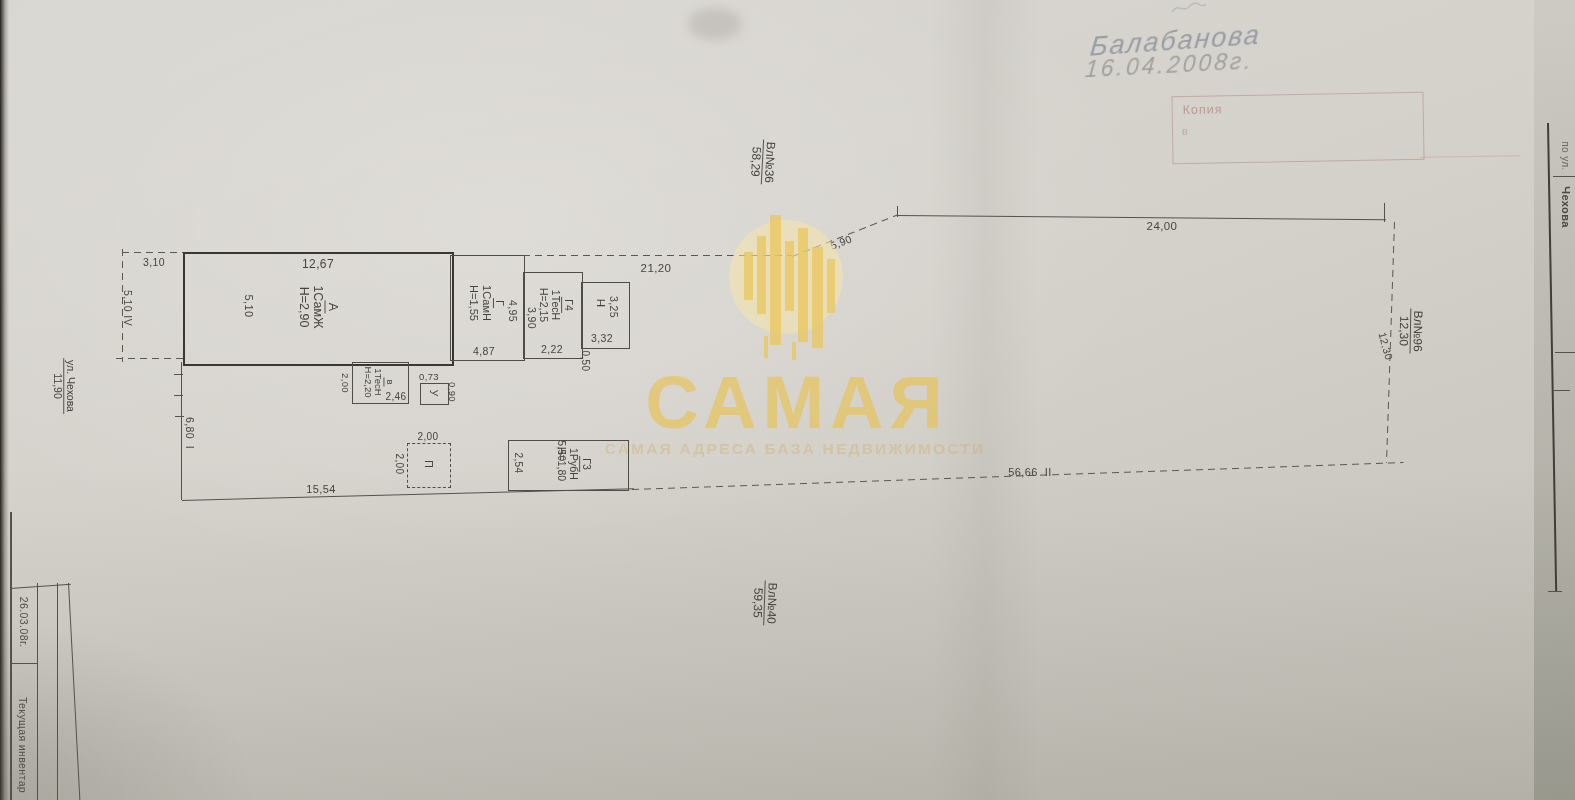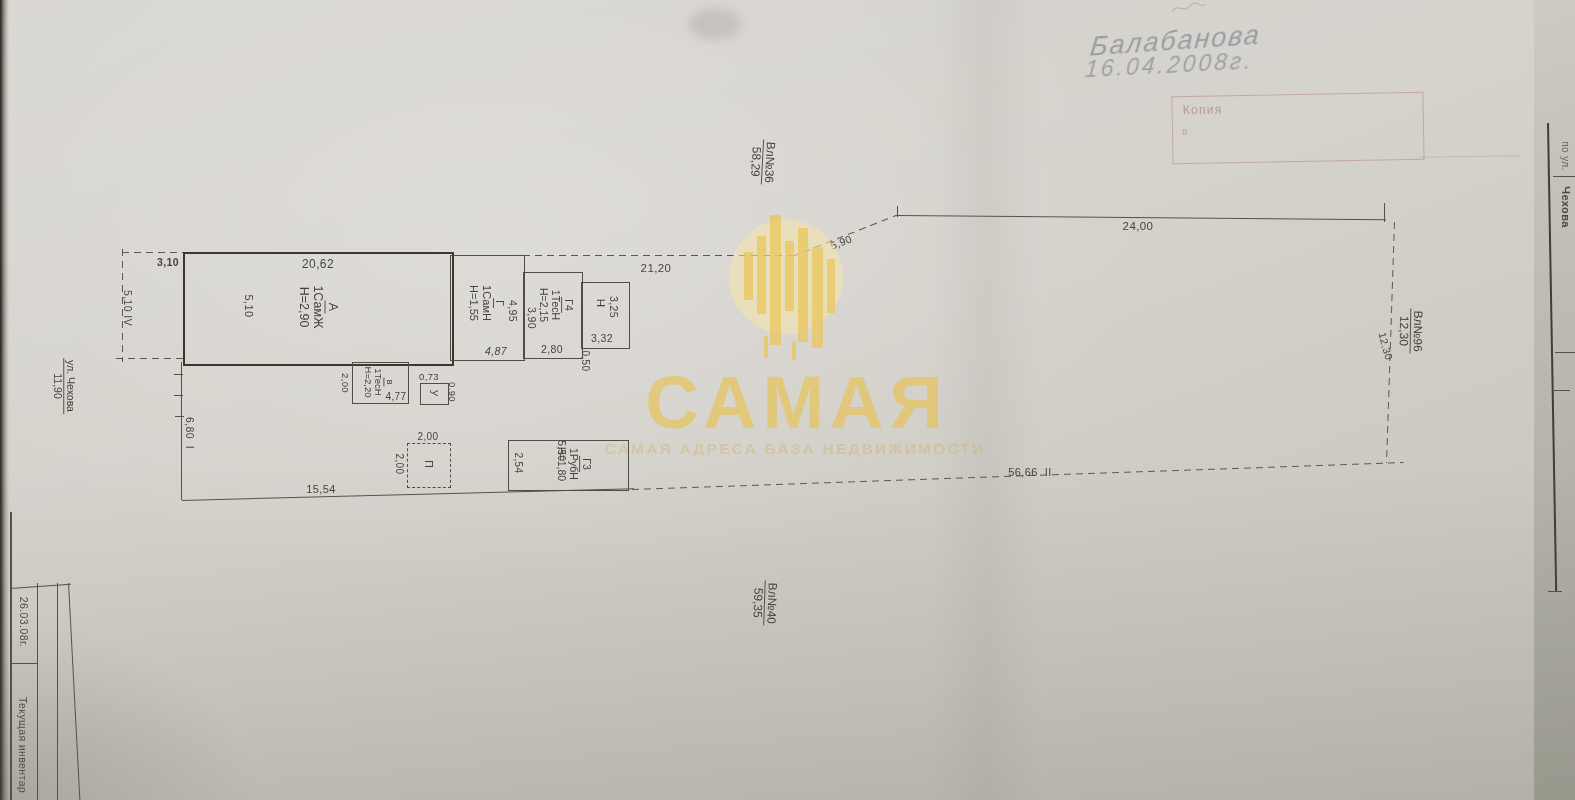--- a/index.html
+++ b/index.html
@@ -32,21 +32,21 @@
 <div class="shade" style="left:0;top:0;width:9px;height:800px;background:linear-gradient(90deg,#27241e, rgba(70,66,58,0.35) 55%, transparent);"></div>
 <div class="shade" style="left:930px;top:0;width:110px;height:800px;background:linear-gradient(90deg,transparent, rgba(92,90,80,0.07) 50%, transparent);"></div>
 <div class="shade" style="left:0;top:0;width:1575px;height:800px;background:linear-gradient(180deg,transparent 58%, rgba(95,93,82,0.10) 85%, rgba(100,98,86,0.18) 100%);"></div>
 <div class="shade" style="left:0;top:620px;width:260px;height:180px;background:radial-gradient(ellipse at 0% 100%, rgba(75,72,64,0.18), transparent 70%);"></div>
 <div class="shade" style="left:1534px;top:0;width:41px;height:800px;background:linear-gradient(180deg, rgba(105,105,94,0.08), rgba(92,94,80,0.30));"></div>
 <div class="shade" style="left:688px;top:8px;width:54px;height:32px;border-radius:50%;background:rgba(118,116,110,0.20);filter:blur(5px);"></div>
 
 <div class="dashv" style="left:122px;top:249px;height:113px;"></div>
 <div class="dash" style="left:122px;top:252px;width:61px;"></div>
 <div class="dash" style="left:116px;top:358px;width:67px;"></div>
-<div class="L" style="left:168px;top:262px;font-size:10.5px;transform:translate(-50%,-50%);font-weight:bold;">3,10</div>
+<div class="L" style="left:154px;top:262px;font-size:10.5px;transform:translate(-50%,-50%);">3,10</div>
 <div class="L" style="left:128px;top:308px;font-size:10.5px;transform:translate(-50%,-50%) rotate(90deg);">
   <span>5,10</span>&nbsp;<span>IV</span>
 </div>
 
 <div class="dash" style="left:523px;top:255px;width:269px;"></div>
 <div class="dash" style="left:792px;top:256px;width:113px;transform:rotate(-21.5deg);"></div>
 <div class="lnr" style="left:897px;top:215px;width:489px;transform:rotate(0.5deg);"></div>
 <div class="ln" style="left:897px;top:206px;width:1.3px;height:11px;"></div>
 <div class="ln" style="left:1384px;top:203px;width:1.3px;height:19px;"></div>
 <div class="dashv" style="left:1394px;top:222px;height:241px;transform:rotate(1.9deg);"></div>
@@ -88,34 +88,34 @@
   <div>Н=2,20</div>
 </div>
 <div class="RB" style="left:433px;top:393px;font-size:10px;transform:translate(-50%,-50%) rotate(90deg);">У</div>
 <div class="RB" style="left:428px;top:464px;font-size:10.5px;transform:translate(-50%,-50%) rotate(90deg);">П</div>
 <div class="RB" style="left:574px;top:464px;font-size:10.5px;transform:translate(-50%,-50%) rotate(90deg);">
   <div><span class="u">Г3</span></div>
   <div>1РубН</div>
   <div>Н=1,80</div>
 </div>
 
-<div class="L" style="left:318px;top:264px;font-size:12px;transform:translate(-50%,-50%);">20,62</div>
+<div class="L" style="left:318px;top:264px;font-size:12px;transform:translate(-50%,-50%);">12,67</div>
 <div class="L" style="left:249px;top:306px;font-size:11px;transform:translate(-50%,-50%) rotate(90deg);">5,10</div>
 <div class="L" style="left:513px;top:311px;font-size:10.5px;transform:translate(-50%,-50%) rotate(90deg);">4,95</div>
-<div class="L" style="left:496px;top:351px;font-size:10.5px;transform:translate(-50%,-50%);font-style:italic;">4,87</div>
+<div class="L" style="left:484px;top:351px;font-size:10.5px;transform:translate(-50%,-50%);">4,87</div>
 <div class="L" style="left:532px;top:318px;font-size:10.5px;transform:translate(-50%,-50%) rotate(90deg);">3,90</div>
-<div class="L" style="left:552px;top:349px;font-size:10.5px;transform:translate(-50%,-50%);">2,80</div>
+<div class="L" style="left:552px;top:349px;font-size:10.5px;transform:translate(-50%,-50%);">2,22</div>
 <div class="L" style="left:614px;top:307px;font-size:10.5px;transform:translate(-50%,-50%) rotate(90deg);">3,25</div>
 <div class="L" style="left:602px;top:338px;font-size:10.5px;transform:translate(-50%,-50%);">3,32</div>
 <div class="L" style="left:585px;top:361px;font-size:10px;transform:translate(-50%,-50%) rotate(90deg);">0,50</div>
 <div class="L" style="left:656px;top:268px;font-size:11.5px;transform:translate(-50%,-50%);">21,20</div>
 <div class="L" style="left:841px;top:242px;font-size:10.5px;transform:translate(-50%,-50%) rotate(-22deg);">5,90</div>
-<div class="L" style="left:1138px;top:226px;font-size:11.5px;transform:translate(-50%,-50%);">24,00</div>
+<div class="L" style="left:1162px;top:226px;font-size:11.5px;transform:translate(-50%,-50%);">24,00</div>
 <div class="L" style="left:345px;top:383px;font-size:9.5px;transform:translate(-50%,-50%) rotate(90deg);">2,00</div>
-<div class="L" style="left:396px;top:396px;font-size:10px;transform:translate(-50%,-50%);">4,77</div>
+<div class="L" style="left:396px;top:396px;font-size:10px;transform:translate(-50%,-50%);">2,46</div>
 <div class="L" style="left:429px;top:376px;font-size:9.5px;transform:translate(-50%,-50%);">0,73</div>
 <div class="L" style="left:452px;top:392px;font-size:9.5px;transform:translate(-50%,-50%) rotate(90deg);">0,90</div>
 <div class="L" style="left:428px;top:436px;font-size:10px;transform:translate(-50%,-50%);">2,00</div>
 <div class="L" style="left:399px;top:464px;font-size:10px;transform:translate(-50%,-50%) rotate(90deg);">2,00</div>
 <div class="L" style="left:561px;top:451px;font-size:10px;transform:translate(-50%,-50%) rotate(90deg);">5,50</div>
 <div class="L" style="left:518px;top:463px;font-size:10px;transform:translate(-50%,-50%) rotate(90deg);">2,54</div>
 <div class="L" style="left:190px;top:433px;font-size:10.5px;transform:translate(-50%,-50%) rotate(90deg);">
   <span>6,80</span>&nbsp;&nbsp;<span>I</span>
 </div>
 <div class="L" style="left:321px;top:489px;font-size:11px;transform:translate(-50%,-50%);">15,54</div>

